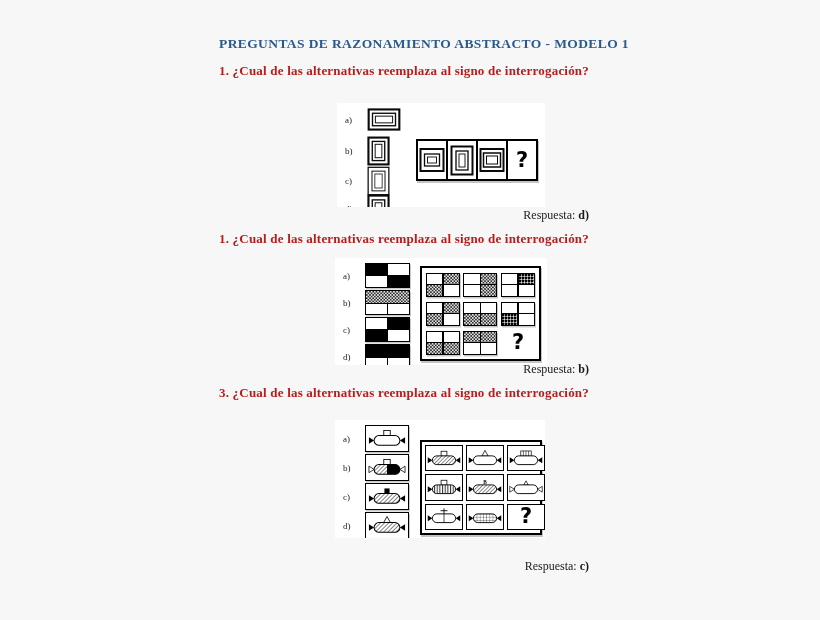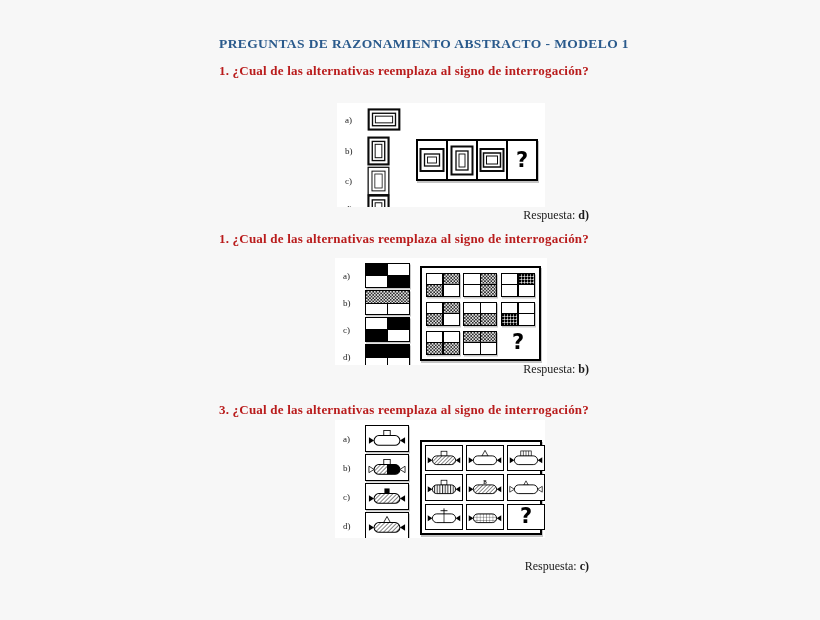--- a/index.html
+++ b/index.html
@@ -271,21 +271,21 @@
         <div class="m-slot">
           <span class="qmark">?</span>
         </div>
       </div>
     </div>
   <div class="resp" style="top:362px">
     <span>Respuesta:</span>
     <b>b)</b>
   </div>
 
-  <div class="qtext" style="top:402px">3. ¿Cual de las alternativas reemplaza al signo de interrogación?</div>
+  <div class="qtext" style="top:385px">3. ¿Cual de las alternativas reemplaza al signo de interrogación?</div>
   <div class="fig" id="fig3">
       <div class="opt-row" style="top:5px">
     <span class="opt-label">a)</span>
     <span class="opt-shape">
           <span class="cap-box">
             <svg width="40" height="21" viewBox="0 0 62 32">
               <rect x="26" y="3.5" width="10" height="8.5" fill="#fff" stroke="#000" stroke-width="1.3"></rect>
               <rect x="11" y="11.5" width="40" height="15" rx="7.5" fill="#fff" stroke="#000" stroke-width="1.6"></rect>
               <polygon points="11,19 3,14 3,24" fill="#000"></polygon>
               <polygon points="51,19 59,14 59,24" fill="#000"></polygon>

